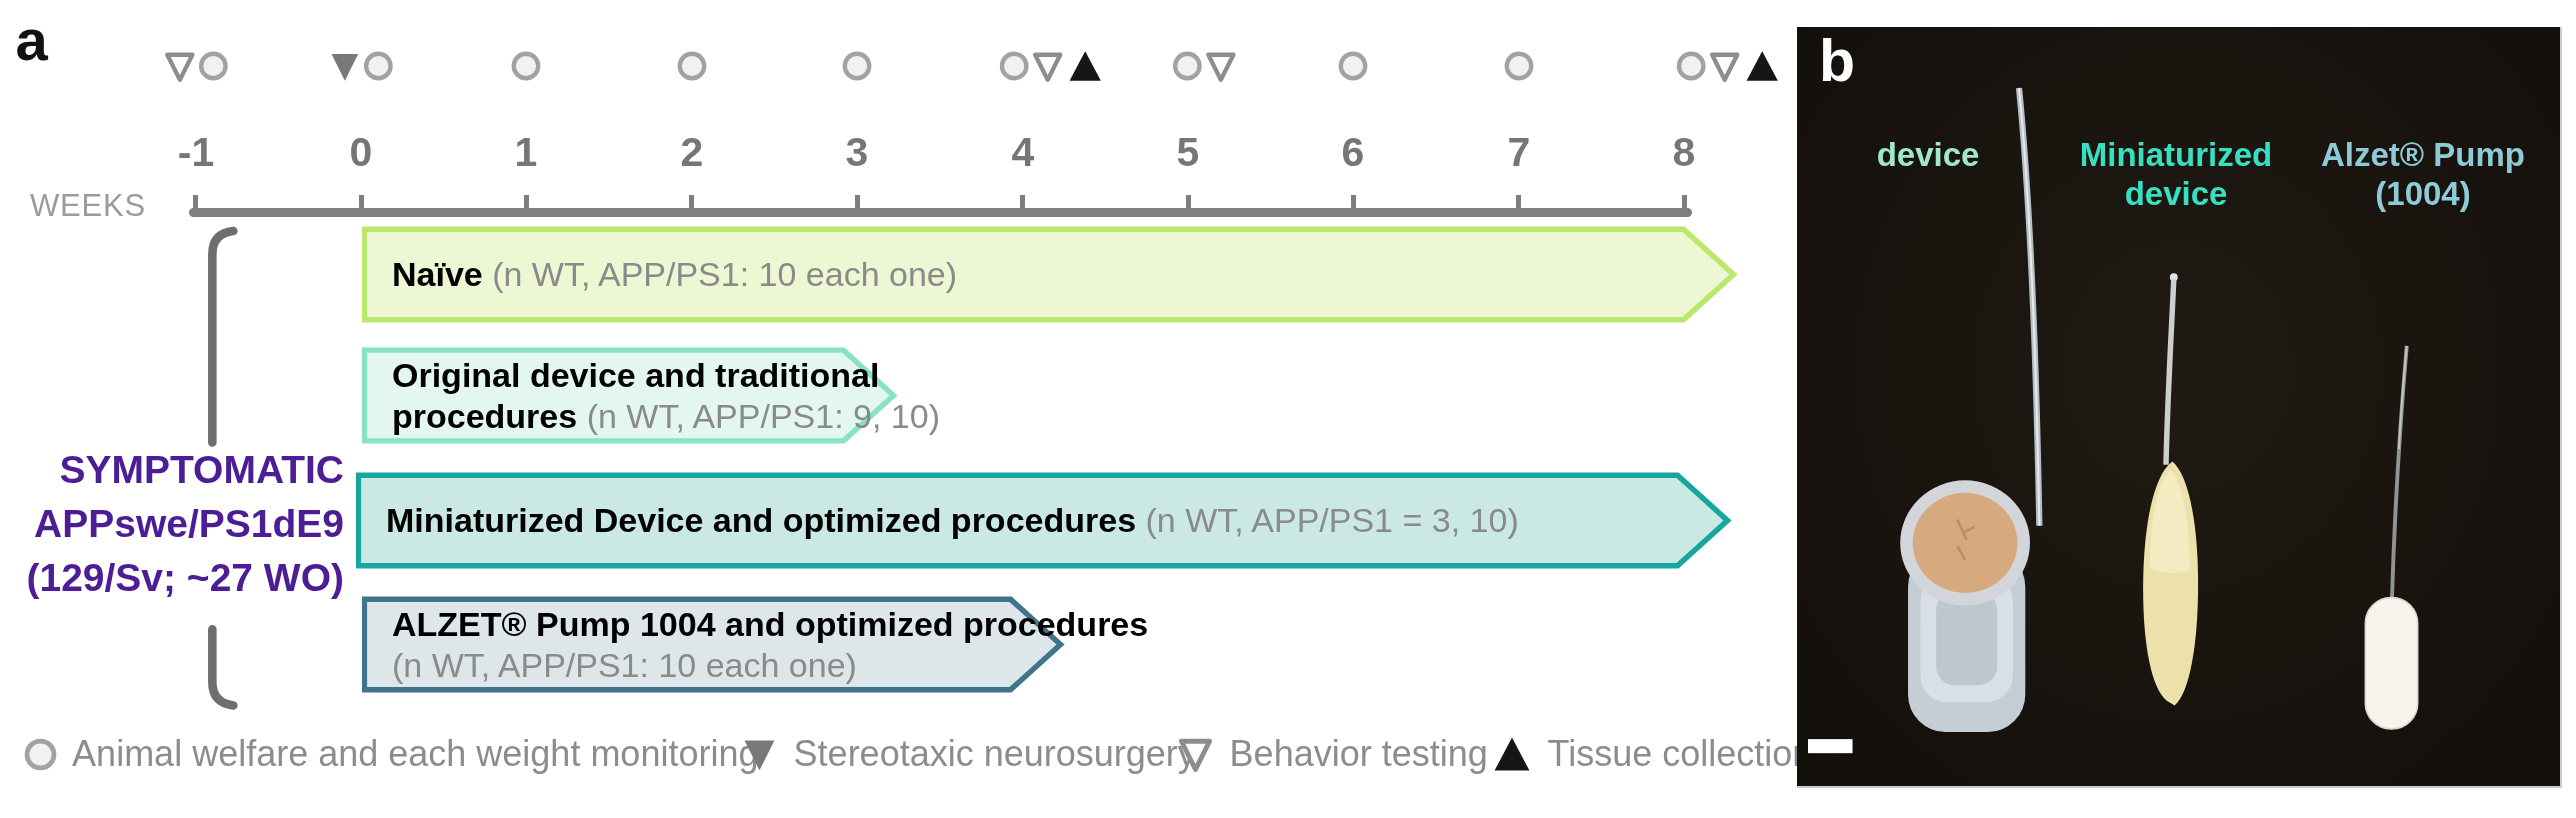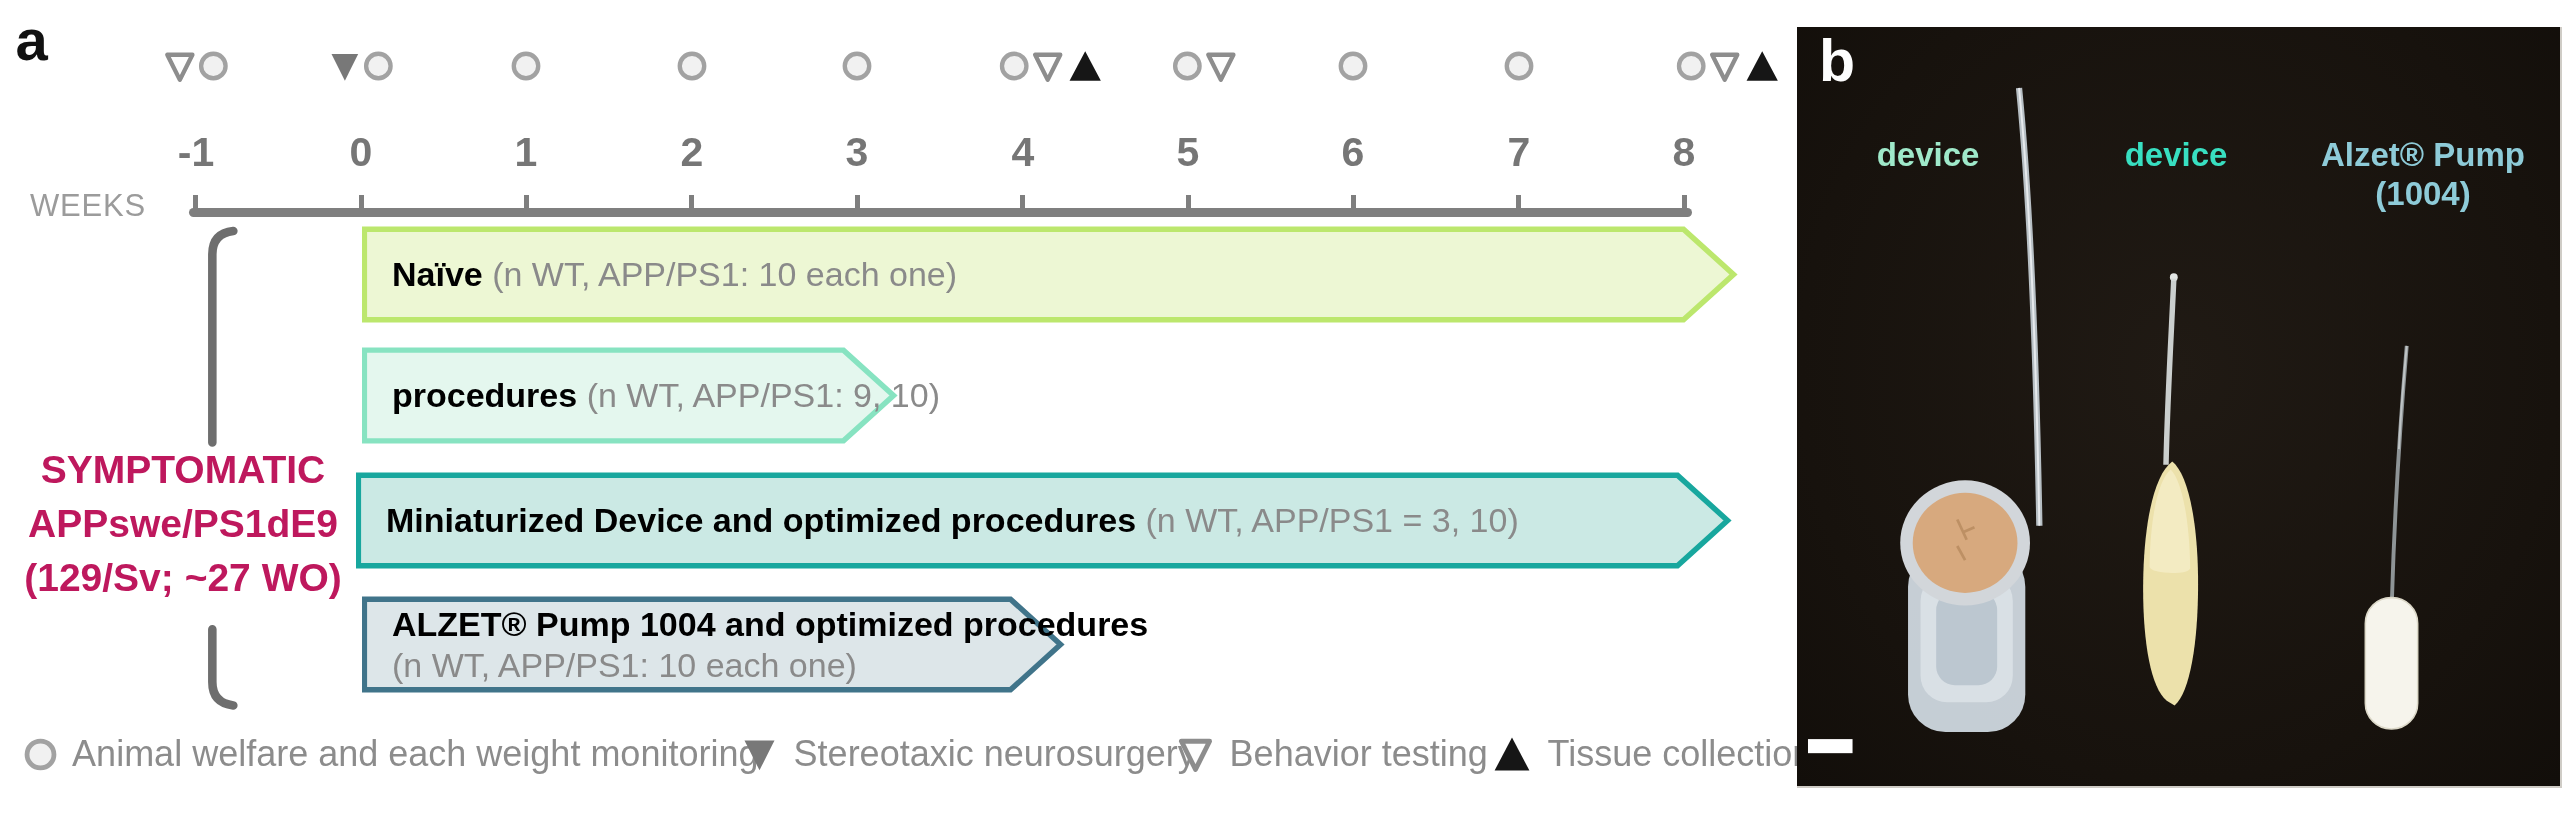--- a/index.html
+++ b/index.html
@@ -14,22 +14,22 @@
   .tick{position:absolute;top:195px;width:4.7px;height:15px;background:#7f7f7f;}
   .week-num{position:absolute;top:129px;width:94px;margin-left:-47px;text-align:center;
     font-size:41px;font-weight:bold;color:#767676;}
   .sym-cluster{position:absolute;top:44px;height:44px;display:flex;align-items:center;gap:2.3px;
     transform:translateX(-50%);}
   .bar{position:absolute;left:363px;height:97px;}
   .bar svg{position:absolute;left:0;top:0;}
   .bar-text{position:absolute;left:30px;top:0;height:97px;display:flex;flex-direction:column;
     justify-content:center;font-size:34px;color:#8a8a8a;line-height:41px;white-space:nowrap;}
   .bar-text b{color:#000000;}
-  #group-label{left:22px;top:443px;width:322px;text-align:center;font-size:39px;font-weight:bold;
-    color:#be185d;line-height:54px;}
+  #group-label{left:22px;top:443px;width:322px;text-align:right;font-size:39px;font-weight:bold;
+    color:#4c1d95;line-height:54px;}
   .legend-item{position:absolute;top:730px;height:48px;display:flex;align-items:center;gap:15.6px;}
   .legend-item .lbl{font-size:36px;color:#8c8c8c;white-space:nowrap;}
   #photo{left:1797px;top:26.6px;width:763px;height:759px;
     background:radial-gradient(ellipse at 50% 45%, #201a14 0%, #17120d 70%, #120e0a 100%);
     border-right:2.3px solid #cfccc6;border-bottom:2.3px solid #cfccc6;}
   #panel-b-label{left:1819px;top:26.6px;font-size:59px;font-weight:bold;color:#fdfdfd;}
   .device-label{position:absolute;top:108px;width:250px;margin-left:-125px;text-align:center;
     font-size:33px;font-weight:bold;line-height:39px;}
 </style>
 </head>
@@ -191,20 +191,21 @@
      </svg>
      <div class="bar-text">
           <div><b>Naïve</b><span> (n WT, APP/PS1: 10 each one)</span></div>
         </div>
       </div>
       <div class="bar" style="top: 347px; left: 362px; width: 534px; height: 97px;">
         <svg width="537" height="97" viewBox="0 0 686.5799999999999 124">
        <path d="M3,4 L615.5799999999999,4 L679.5799999999999,62 L615.5799999999999,120 L3,120 Z" fill="#e4f7ee" stroke="#87e3c1" stroke-width="7" stroke-linejoin="miter"></path>
      </svg>
      <div class="bar-text">
+          <div><b>Original device and traditional</b></div>
           <div><b>procedures</b><span> (n WT, APP/PS1: 9, 10)</span></div>
         </div>
       </div>
       <div class="bar" style="top: 472px; left: 356px; width: 1374px; height: 108px;">
         <svg width="1377" height="97" viewBox="0 0 1761 124">
        <path d="M3,4 L1690,4 L1754,62 L1690,120 L3,120 Z" fill="#cbe9e4" stroke="#18a79e" stroke-width="7" stroke-linejoin="miter"></path>
      </svg>
      <div class="bar-text">
           <div><b>Miniaturized Device and optimized procedures</b><span> (n WT, APP/PS1 = 3, 10)</span></div>
         </div>
@@ -282,20 +283,21 @@
         <rect x="727" y="730" width="67" height="168" rx="33" fill="#f6f4ec"></rect>
         <rect x="727" y="730" width="67" height="168" rx="33" fill="none" stroke="#dcd8c8" stroke-width="2"></rect>
       </g>
       <rect x="14" y="911" width="57" height="18" fill="#ffffff"></rect>
     </svg>
     <div id="device-labels-holder">
         <div class="device-label" style="left: 131px; color: rgb(159, 233, 202);">
                  <div>device</div>
         </div>
         <div class="device-label" style="left: 379px; color: rgb(56, 223, 193);">
+          <div>Miniaturized</div>
                  <div>device</div>
         </div>
         <div class="device-label" style="left: 626px; color: rgb(142, 203, 216);">
           <div>Alzet® Pump</div>
                  <div>(1004)</div>
         </div>
       </div>
   </div>
 
   <div class="abs" id="panel-b-label" style="left: 1819px; top: 26.6px;">b</div>

